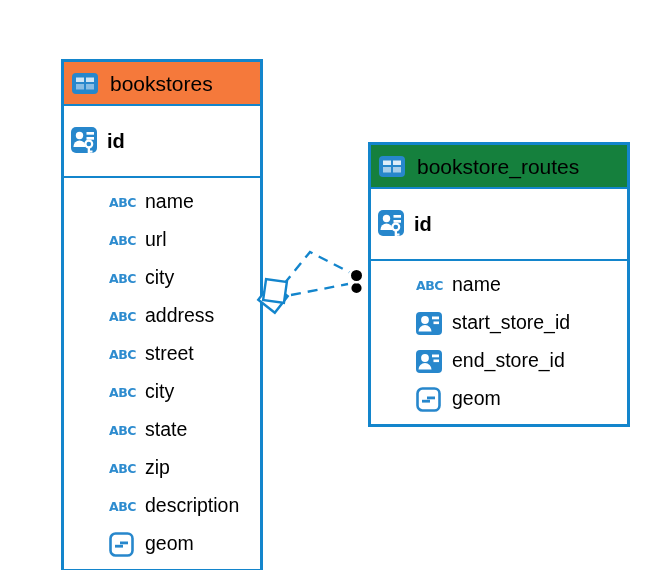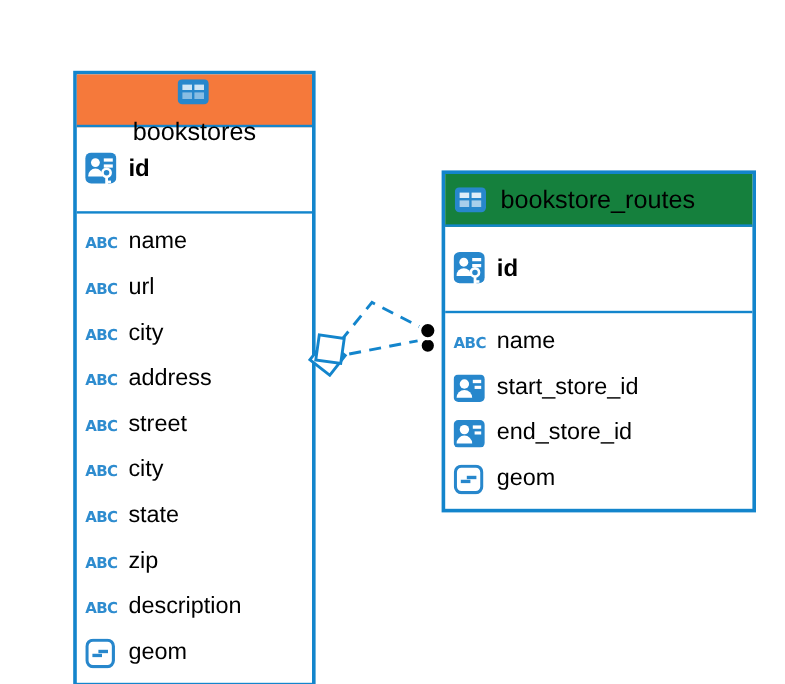--- a/index.html
+++ b/index.html
@@ -15,21 +15,21 @@
     position:absolute;background:#fff;border:3px solid var(--blue);
     box-sizing:border-box;
   }
   #tbl-bookstores{left:61px;top:59px;width:202px;}
   #tbl-bookstore_routes{left:368px;top:142px;width:262px;}
   .tbl-header{
     display:flex;align-items:center;gap:9px;padding:0 8px;height:44px;
     border-bottom:2px solid var(--blue);font-size:21px;box-sizing:border-box;
   }
   .keys{border-bottom:2px solid var(--blue);padding:14px 0;}
-  .cols{padding:5px 0 6px 0;}
+  .cols{padding:5px 0 6px 0;margin-left:38px;}
   .col-row{
     display:flex;align-items:center;gap:7px;padding:0 7px;height:38px;
     font-size:19.5px;box-sizing:border-box;white-space:nowrap;
   }
   .key-row{height:42px;font-weight:700;font-size:20px;}
   .type-icon{
     width:29px;flex:0 0 29px;display:flex;align-items:center;justify-content:flex-start;
   }
   .type-icon.abc{
     font-family:"DejaVu Sans",sans-serif;font-weight:800;font-size:12.5px;
@@ -38,21 +38,21 @@
   .tbl-title{line-height:1;}
   .col-label{line-height:1;}
   .relation-overlay{position:absolute;left:0;top:0;pointer-events:none;}
 </style>
 </head>
 <body>
 
 <div class="canvas">
 
   <div class="table-card" id="tbl-bookstores">
-    <div class="tbl-header" style="background: rgb(245, 121, 59); flex-direction: column;">
+    <div class="tbl-header" style="background: rgb(245, 121, 59);">
       <span class="type-icon">
         <svg width="26" height="21" viewBox="0 0 26 21">
           <rect x="0" y="0" width="26" height="21" rx="4" fill="#2787CC"></rect>
           <rect x="4" y="4.5" width="8" height="4.5" fill="rgba(255,255,255,0.78)"></rect>
           <rect x="14" y="4.5" width="8" height="4.5" fill="rgba(255,255,255,0.78)"></rect>
           <rect x="4" y="11" width="8" height="5.5" fill="rgba(255,255,255,0.45)"></rect>
           <rect x="14" y="11" width="8" height="5.5" fill="rgba(255,255,255,0.45)"></rect>
         </svg>
       </span>
       <span class="tbl-title">bookstores</span>

